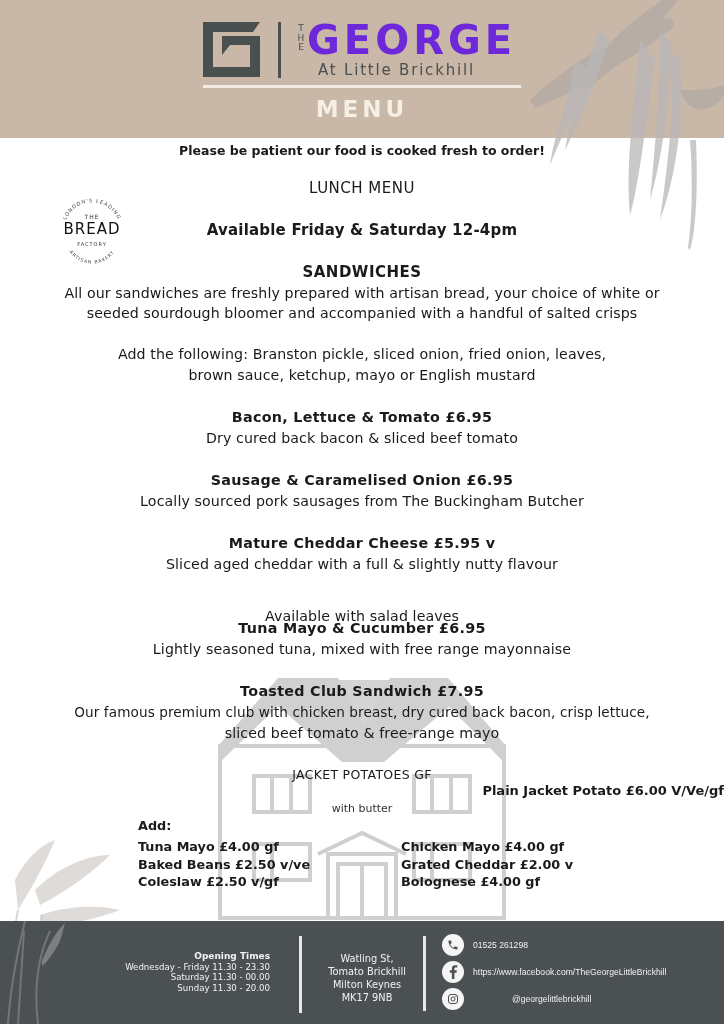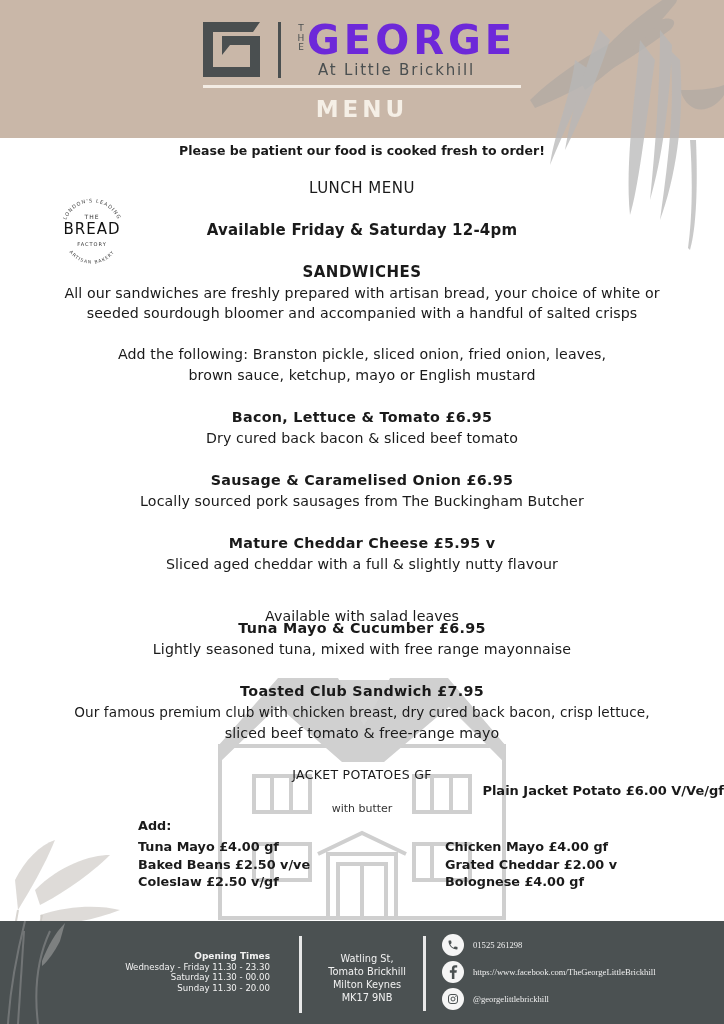--- a/index.html
+++ b/index.html
@@ -38,34 +38,34 @@
   .desc-sm { font-size:13.6px; }
   .item-title { font-size:14.3px; font-weight:bold; letter-spacing:0.3px; }
 
   .jp-head { top:767px; font-size:12.5px; letter-spacing:0.3px; }
   .jp-plain { top:783px; font-size:13px; font-weight:bold;text-align:right; }
   .jp-butter { top:802px; font-size:11px; color:#333; }
 
   .addons { position:absolute; font-family:"DejaVu Sans", sans-serif; font-weight:bold; font-size:12.8px; line-height:17.5px; color:#1a1a1a; white-space:nowrap; z-index:2; }
   .add-label { position:absolute; left:138px; top:818px; font-family:"DejaVu Sans", sans-serif; font-weight:bold; font-size:12.8px; z-index:2; }
   .add-left { left:138px; top:838px; }
-  .add-right { left:401px; top:838px;margin-left:44px; }
+  .add-right { left:401px; top:838px; }
 
   
   .footer { position:absolute; left:0; top:921px; width:724px; height:103px; background:#4b5152; z-index:1; }
   .footer-wheat { position:absolute; left:0; top:0; width:140px; height:103px; }
   .hours { position:absolute; right:454px; top:30px; text-align:right; color:#f2f2f2; font-family:"DejaVu Sans", sans-serif; font-size:8.6px; line-height:10.5px; white-space:nowrap; }
   .hours .h-title { font-weight:bold; font-size:9px; }
   .f-divider1 { position:absolute; left:299px; top:15px; width:3px; height:77px; background:#e8e8e8; }
   .address { position:absolute; left:312px; top:31px; width:110px; text-align:center; color:#f2f2f2; font-family:"DejaVu Sans", sans-serif; font-size:9.8px; line-height:13px; }
   .f-divider2 { position:absolute; left:423px; top:15px; width:3px; height:75px; background:#e8e8e8; }
   .contact { position:absolute; left:442px; height:22px; display:flex; align-items:center; }
   .contact .circ { width:22px; height:22px; border-radius:50%; background:#f5f5f5; display:flex; align-items:center; justify-content:center; }
-  .contact .ctext { margin-left:9px; color:#f0f0f0; font-family:Liberation Serif, serif; font-size:8.6px; white-space:nowrap;text-align:center; }
-  .c1 { top:13px; } .c2 { top:40px; } .c3 { top:67px; }
+  .contact .ctext { margin-left:9px; color:#f0f0f0; font-family:Liberation Sans, sans-serif; font-size:8.6px; white-space:nowrap;text-align:center; }
+  .c1 { top:13px; } .c2 { top:40px; } .c3 { top:67px;gap:39px; }
 </style>
 </head>
 <body>
 
 <div class="header">
   <svg class="logo-g" viewBox="0 0 57 55">
     <path d="M0 0 H57 L50 11 H11 V44 H46 V22 H25 L18 30 V34 H35 V33 H35 V22" fill="none" stroke="none"></path>
     <path d="M0 0 H57 L51 10 H10 V45 H47 V21 H26 L17 32 V25 H25 L30 18 H47 Z" fill="none"></path>
     <polygon points="0,0 57,0 50,10 10,10 10,45 47,45 47,22 28,22 19,33 19,22 0,22" fill="none"></polygon>
     <path fill="#4a4f50" fill-rule="evenodd" d="M0,0 H57 L50,10 H10 V45 H47 V23 H27 L19,33 V14 H57 V55 H0 Z"></path>

